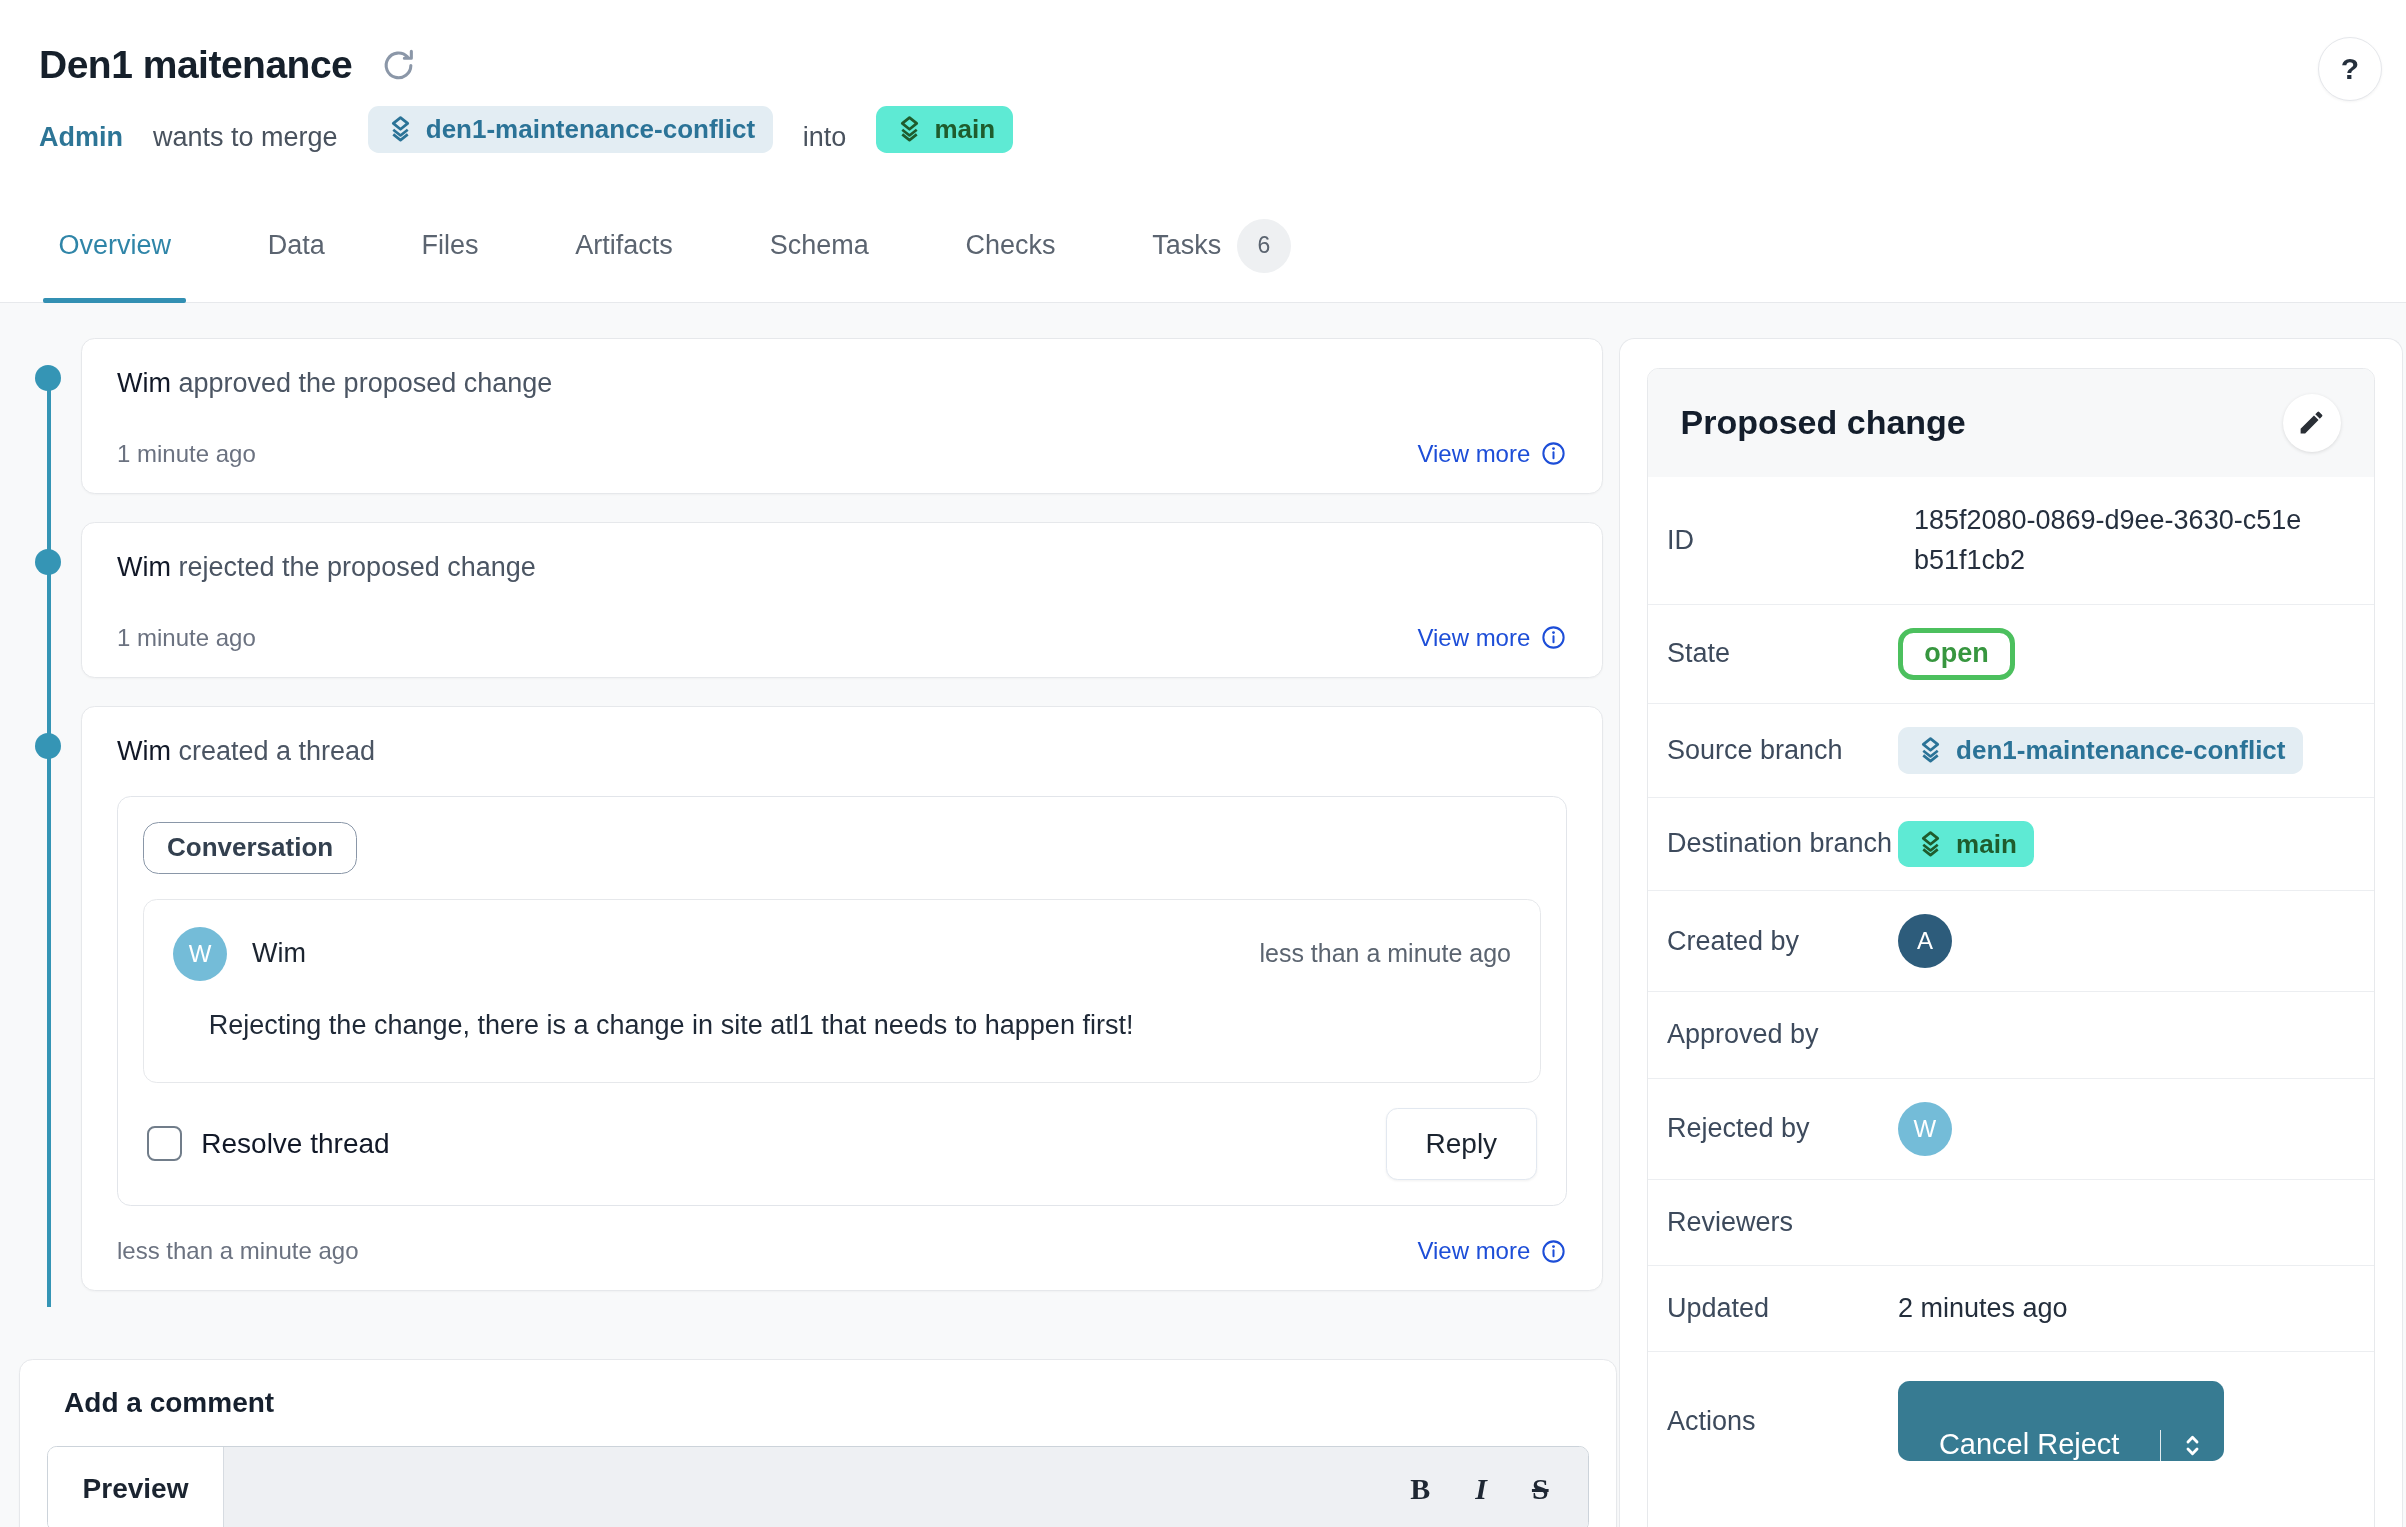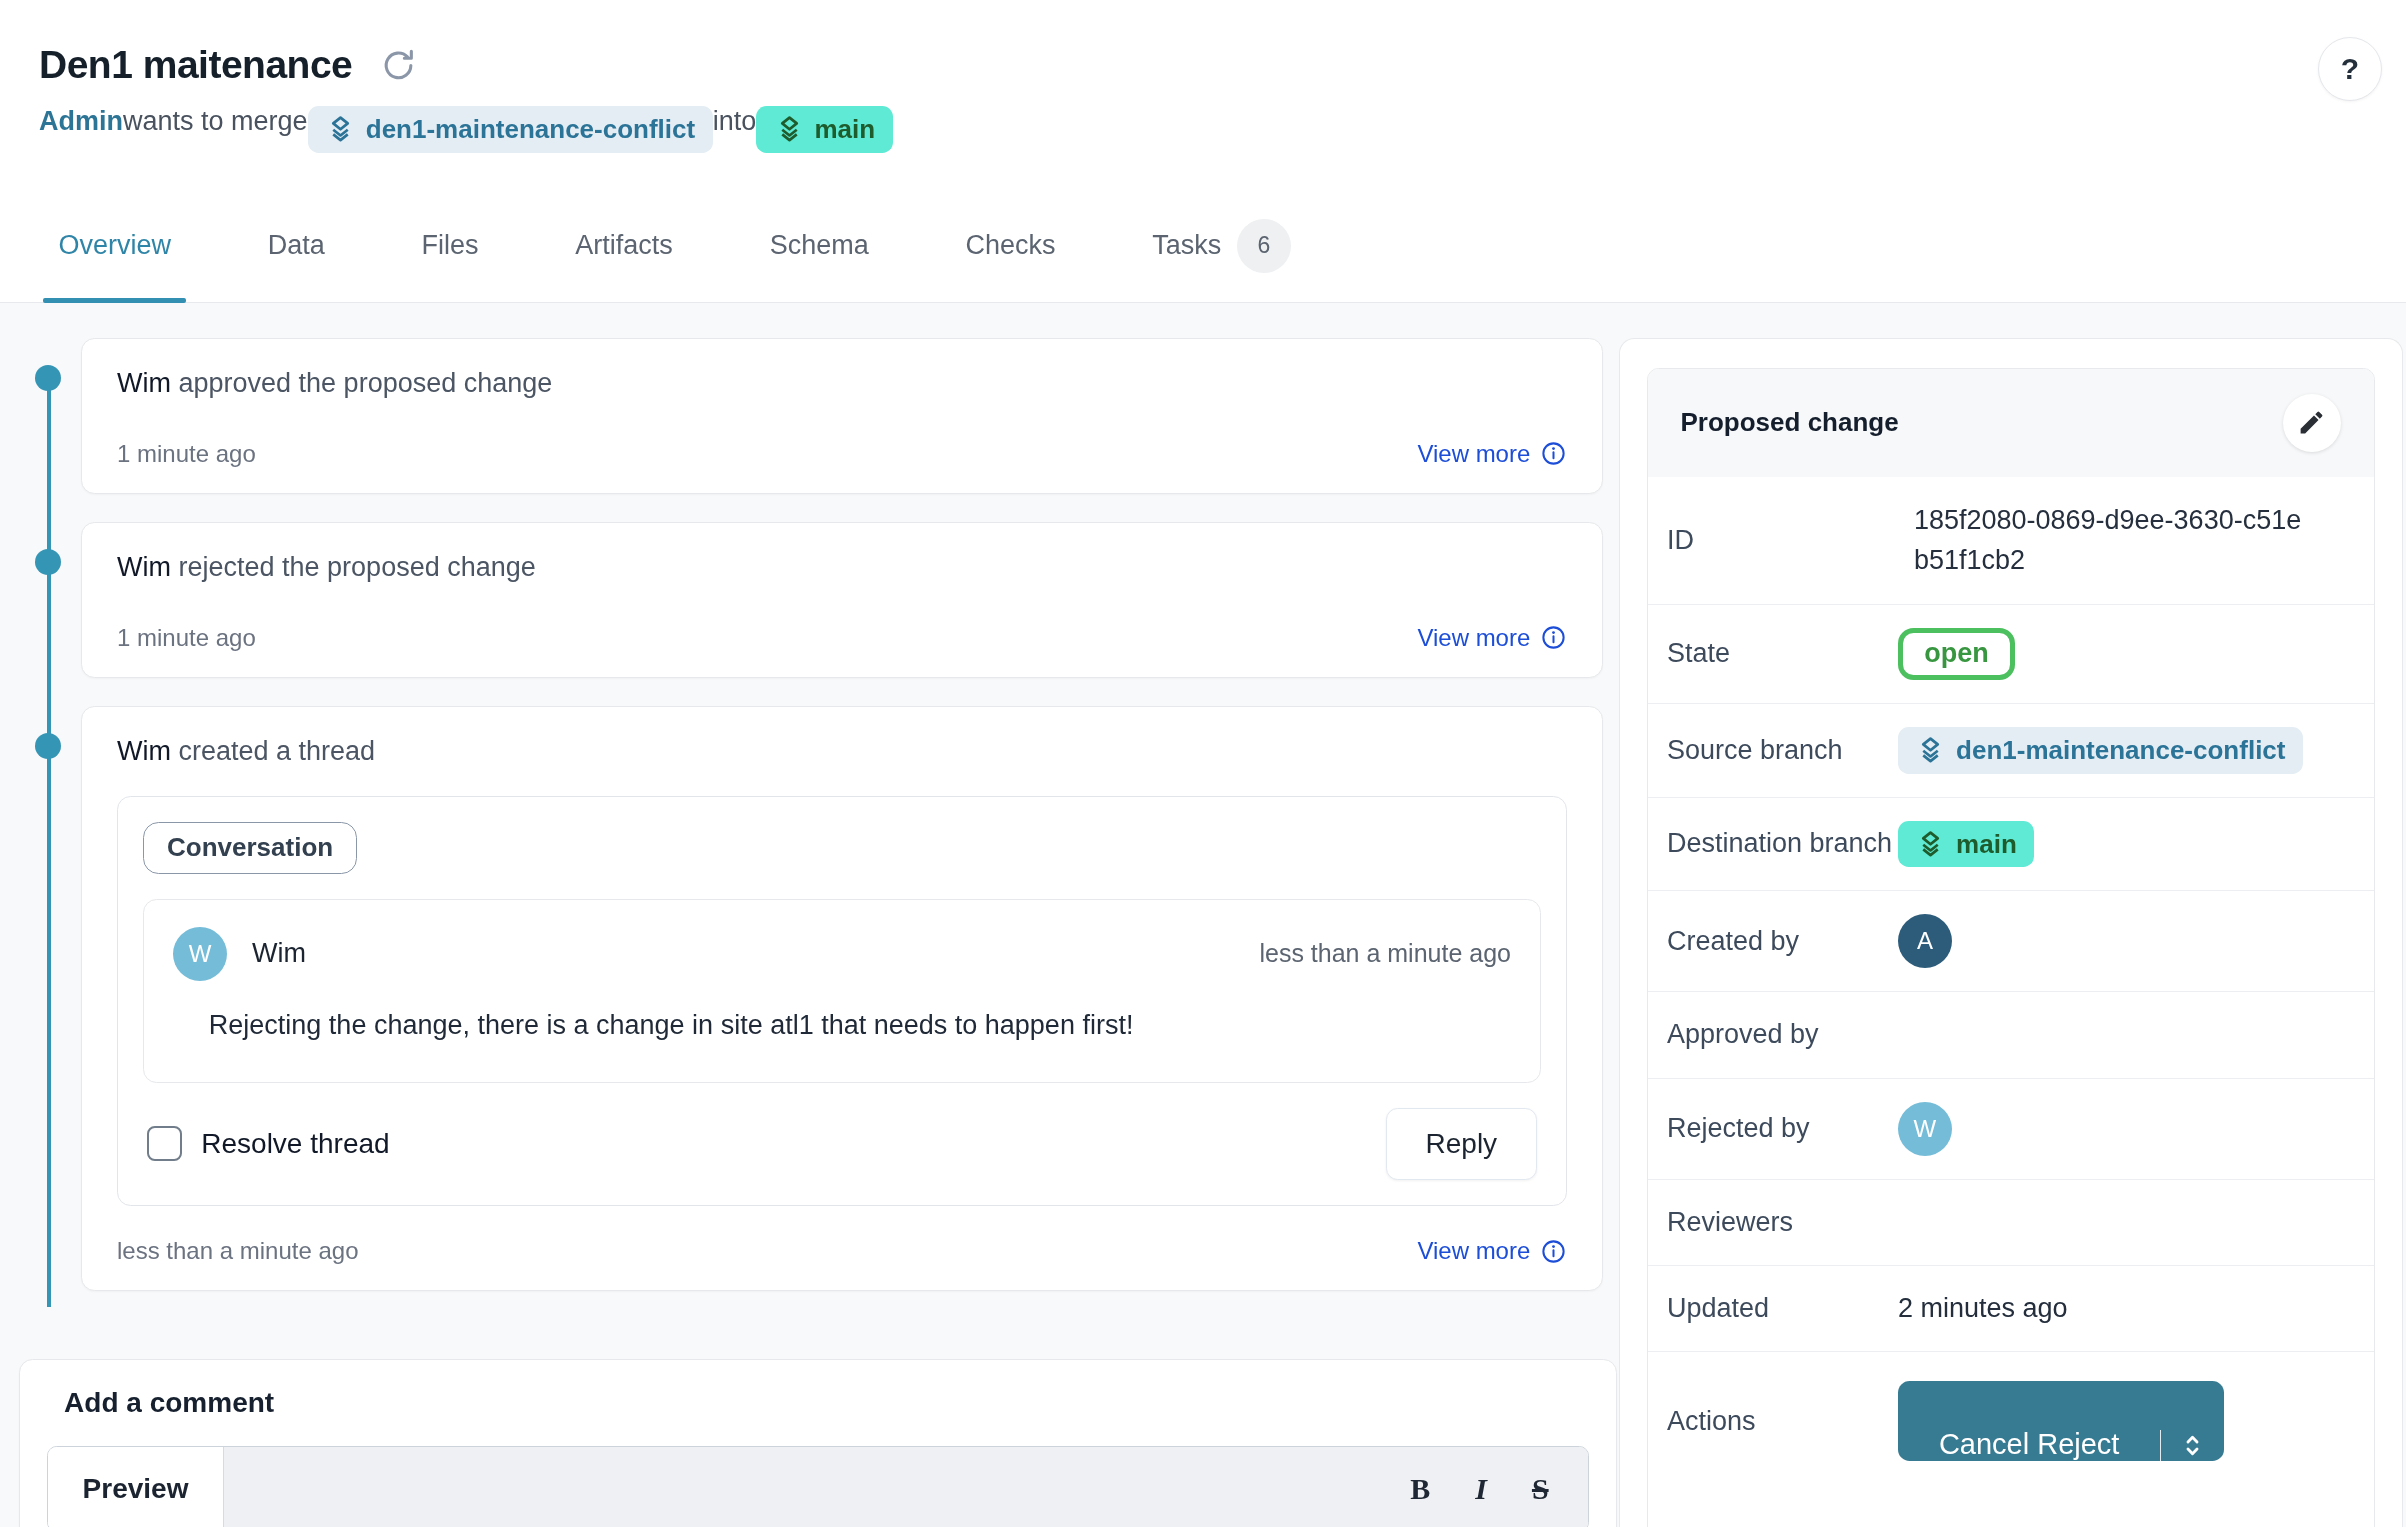--- a/index.html
+++ b/index.html
@@ -28,21 +28,21 @@
   }
   .help-btn {
     position:absolute; top:37px; right:25px;
     width:64px; height:64px; border-radius:50%;
     background:#fff; border:1.9px solid #e5e7eb;
     font-size:30px; font-weight:700; color:#25303d;
     display:flex; align-items:center; justify-content:center;
     box-shadow:0 1px 2.9px rgba(0,0,0,0.05); cursor:pointer;
   }
   .subtitle-row {
-    display:flex; align-items:flex-start; gap:0;
+    display:flex; align-items:flex-end; gap:30px;
     margin-top:19.4px; font-size:27px; color:#49525e;
   }
   .author-link { color:#2d7596; font-weight:700; text-decoration:none; cursor:pointer; }
   .branch-badge {
     display:inline-flex; align-items:center; gap:9.7px;
     border-radius:10.7px; padding:7.8px 17.5px;
     font-weight:700; font-size:26px; cursor:pointer;
   }
   .branch-blue  { background:#e3edf3; color:#2b7397; }
   .branch-green { background:#5eead4; color:#1f5c2d; }
@@ -165,21 +165,21 @@
     padding:29px 27px; height:1261px;
   }
   .panel {
     border:1.9px solid #e7e9ec; border-radius:11.6px; overflow:hidden; min-height:1252px;
     background:#fff;
   }
   .panel-header {
     background:#f7f8f9; padding:25px 33px; display:flex; align-items:center;
     justify-content:space-between;
   }
-  .panel-title { font-size:26px; font-weight:700; color:#141e2c; }
+  .panel-title { font-size:34px; font-weight:700; color:#141e2c; }
   .edit-btn {
     width:58px; height:58px; border-radius:50%; border:none; background:#fff;
     box-shadow:0 1px 3.9px rgba(0,0,0,0.12); cursor:pointer;
     display:flex; align-items:center; justify-content:center;
   }
   .edit-btn svg { width:29px; height:29px; }
   .panel-row {
     display:flex; align-items:center; padding:23px 19.4px 23px 19.4px;
     border-top:1.9px solid #eceef1; min-height:93px;
   }

